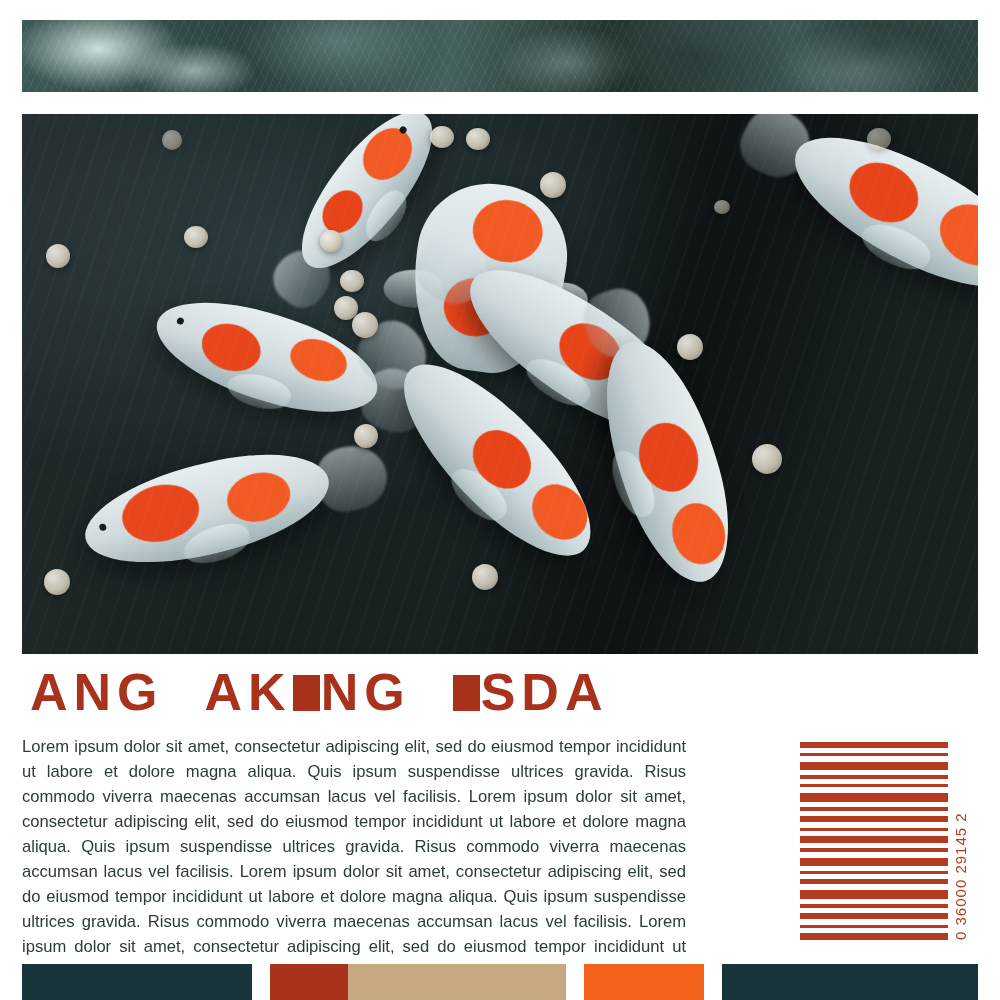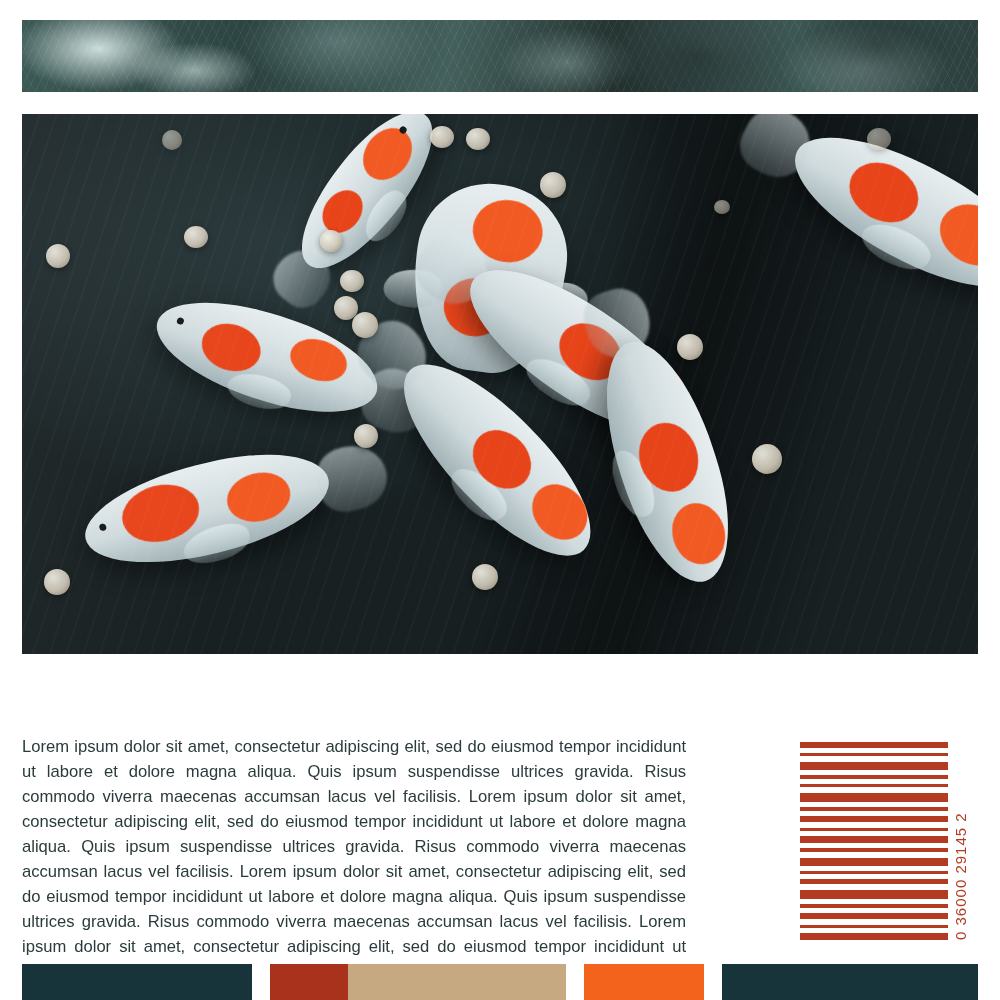--- a/index.html
+++ b/index.html
@@ -314,20 +314,23 @@
     <div class="coin" style="left:518px; top:58px; width:26px; height:26px;"></div>
     <div class="coin" style="left:450px; top:450px; width:26px; height:26px;"></div>
     <div class="coin" style="left:655px; top:220px; width:26px; height:26px;"></div>
     <div class="coin" style="left:730px; top:330px; width:30px; height:30px;"></div>
     <div class="coin dim" style="left:845px; top:14px; width:24px; height:22px;"></div>
     <div class="coin dim" style="left:692px; top:86px; width:16px; height:14px;"></div>
 
     <div class="sheen"></div>
   </div>
 
+  <div class="headline">
+    <span>ANG</span>&nbsp;&nbsp;<span>AK</span><span class="blk"></span><span>NG</span>&nbsp;&nbsp;<span class="blk"></span><span>SDA</span>
+  </div>
 
   <div class="body-copy">Lorem ipsum dolor sit amet, consectetur adipiscing elit, sed do eiusmod tempor incididunt ut labore et dolore magna aliqua. Quis ipsum suspendisse ultrices gravida. Risus commodo viverra maecenas accumsan lacus vel facilisis. Lorem ipsum dolor sit amet, consectetur adipiscing elit, sed do eiusmod tempor incididunt ut labore et dolore magna aliqua. Quis ipsum suspendisse ultrices gravida. Risus commodo viverra maecenas accumsan lacus vel facilisis. Lorem ipsum dolor sit amet, consectetur adipiscing elit, sed do eiusmod tempor incididunt ut labore et dolore magna aliqua. Quis ipsum suspendisse ultrices gravida. Risus commodo viverra maecenas accumsan lacus vel facilisis. Lorem ipsum dolor sit amet, consectetur adipiscing elit, sed do eiusmod tempor incididunt ut labore et</div>
 
   <div class="barcode">
     <div class="bars">
         <div class="bar" style="height: 6px; background: rgb(178, 59, 34);"></div>
         <div class="bar" style="height: 3px; background: rgb(178, 59, 34);"></div>
         <div class="bar" style="height: 8px; background: rgb(178, 59, 34);"></div>
         <div class="bar" style="height: 4px; background: rgb(178, 59, 34);"></div>
         <div class="bar" style="height: 3px; background: rgb(178, 59, 34);"></div>

